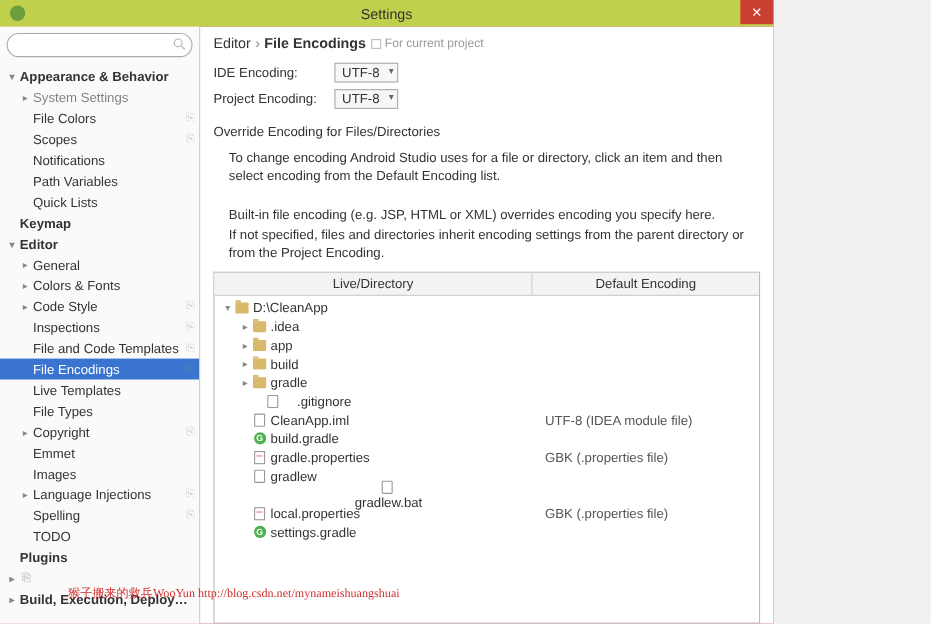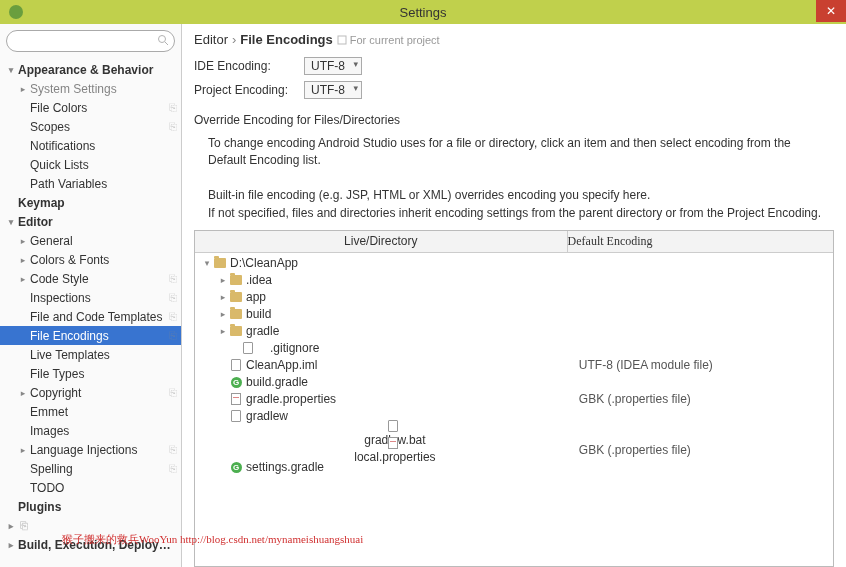--- a/index.html
+++ b/index.html
@@ -1,17 +1,17 @@
 <!DOCTYPE html>
 <html><head>
 <meta charset="utf-8">
 <style>
 * { box-sizing: border-box; margin: 0; padding: 0; }
 body { font-family: "Segoe UI", Arial, sans-serif; font-size: 12px; color: #333; background: #f0f0f0; width: 846px; height: 567px; overflow: hidden; }
-.window { width: 846px; height: 567px; background: #b91c1c; display: flex; flex-direction: column; }
+.window { width: 703px; height: 567px; background: #b91c1c; display: flex; flex-direction: column; }
 .titlebar { height: 24px; background: #c0d04c; display: flex; align-items: center; position: relative; }
 .titlebar-icon { width: 20px; height: 20px; margin-left: 6px; }
 .title { position: absolute; left: 0; right: 0; text-align: center; font-size: 13px; color: #333; }
 .close-btn { position: absolute; right: 0; top: 0; width: 30px; height: 22px; background: #c94030; color: #fff; display: flex; align-items: center; justify-content: center; font-size: 12px; cursor: pointer; }
 .body { flex: 1; display: flex; background: #fff; }
 .sidebar { width: 182px; border-right: 1px solid #ccc; display: flex; flex-direction: column; background: #fafafa; }
 .search-box { padding: 6px; }
 .search-input { width: 100%; height: 22px; border: 1px solid #aaa; border-radius: 11px; padding: 0 22px 0 8px; font-size: 12px; background: #fff; }
 .search-wrap { position: relative; }
 .search-icon { position: absolute; right: 12px; top: 10px; width: 12px; height: 12px; opacity: .5; }
@@ -30,21 +30,21 @@
 .crumb .hint { color: #999; font-size: 11px; display: flex; align-items: center; gap: 3px; }
 .row { display: flex; align-items: center; margin-bottom: 6px; font-size: 12px; }
 .row-label { width: 110px; }
 .combo { border: 1px solid #aaa; background: #f7f7f7; padding: 1px 16px 1px 6px; font-size: 12px; position: relative; min-width: 54px; display: inline-block; }
 .combo::after { content: "▾"; position: absolute; right: 3px; top: 1px; font-size: 9px; color: #666; }
 .section-title { margin-top: 8px; font-size: 12px; color: #333; }
 .help-text { font-size: 12px; color: #333; padding: 8px 6px 4px 14px; line-height: 1.45; }
 .file-table { border: 1px solid #bbb; margin-top: 4px; flex: 1; min-height: 0; display: flex; flex-direction: column; }
 .ft-head { display: flex; background: #f3f3f3; border-bottom: 1px solid #ccc; font-size: 12px; }
 .ft-h1 { flex: 1.4; text-align: center; padding: 3px 0; border-right: 1px solid #ccc; }
-.ft-h2 { flex: 1; text-align: left; padding: 3px 0; font-family: Liberation Serif, serif; }
+.ft-h2 { flex: 1; text-align: center; padding: 3px 0; }
 .ft-body { flex: 1; overflow: auto; padding: 2px 0; }
 .ft-row { display: flex; align-items: center; height: 17px; font-size: 12px; }
 .ft-col1 { flex: 1.4; display: flex; align-items: center; }
 .ft-col2 { flex: 1; color: #555; padding-left: 6px; }
 .ft-arrow { width: 12px; text-align: center; color: #888; font-size: 9px; }
 .ft-icon { width: 14px; height: 14px; margin-right: 3px; display: inline-flex; align-items: center; justify-content: center; }
 .folder-i { width: 12px; height: 10px; background: #d9b96a; border-radius: 1px; position: relative; }
 .folder-i::before { content: ""; position: absolute; top: -2px; left: 0; width: 5px; height: 2px; background: #d9b96a; border-radius: 1px 1px 0 0; }
 .file-i { width: 10px; height: 12px; background: #fff; border: 1px solid #999; border-radius: 1px; }
 .gradle-i { width: 11px; height: 11px; border-radius: 50%; background: #4caf50; display:flex;align-items:center;justify-content:center;color:#fff;font-size:8px;font-weight:bold; }
@@ -90,25 +90,25 @@
             <span class="tree-arrow"></span>
             <span class="tree-label">Scopes</span>
             <span class="tree-e">⎘</span>
           </div>
           <div class="tree-row indent1">
             <span class="tree-arrow"></span>
             <span class="tree-label">Notifications</span>
           </div>
           <div class="tree-row indent1">
             <span class="tree-arrow"></span>
+            <span class="tree-label">Path Variables</span>
+          </div>
+          <div class="tree-row indent1">
+            <span class="tree-arrow"></span>
             <span class="tree-label">Quick Lists</span>
-          </div>
-          <div class="tree-row indent1">
-            <span class="tree-arrow"></span>
-            <span class="tree-label">Path Variables</span>
           </div>
           <div class="tree-row bold indent0">
             <span class="tree-arrow"></span>
             <span class="tree-label">Keymap</span>
           </div>
           <div class="tree-row bold indent0">
             <span class="tree-arrow">▾</span>
             <span class="tree-label">Editor</span>
           </div>
           <div class="tree-row indent1">
@@ -324,21 +324,21 @@
               <div class="ft-col1" style="padding-left: 22px; flex-direction: column;">
                 <span class="ft-arrow"></span>
                 <span class="ft-icon">
                   <span class="file-i"></span>
                 </span>
                 <span>gradlew.bat</span>
               </div>
               <div class="ft-col2"></div>
             </div>
             <div class="ft-row">
-              <div class="ft-col1" style="padding-left: 22px; flex-direction: column;">
+              <div class="ft-col1" style="padding-left: 22px;">
                 <span class="ft-arrow"></span>
                 <span class="ft-icon">
                   <span class="prop-i"></span>
                 </span>
                 <span>local.properties</span>
               </div>
               <div class="ft-col2">GBK (.properties file)</div>
             </div>
             <div class="ft-row">
               <div class="ft-col1" style="padding-left: 22px;">

